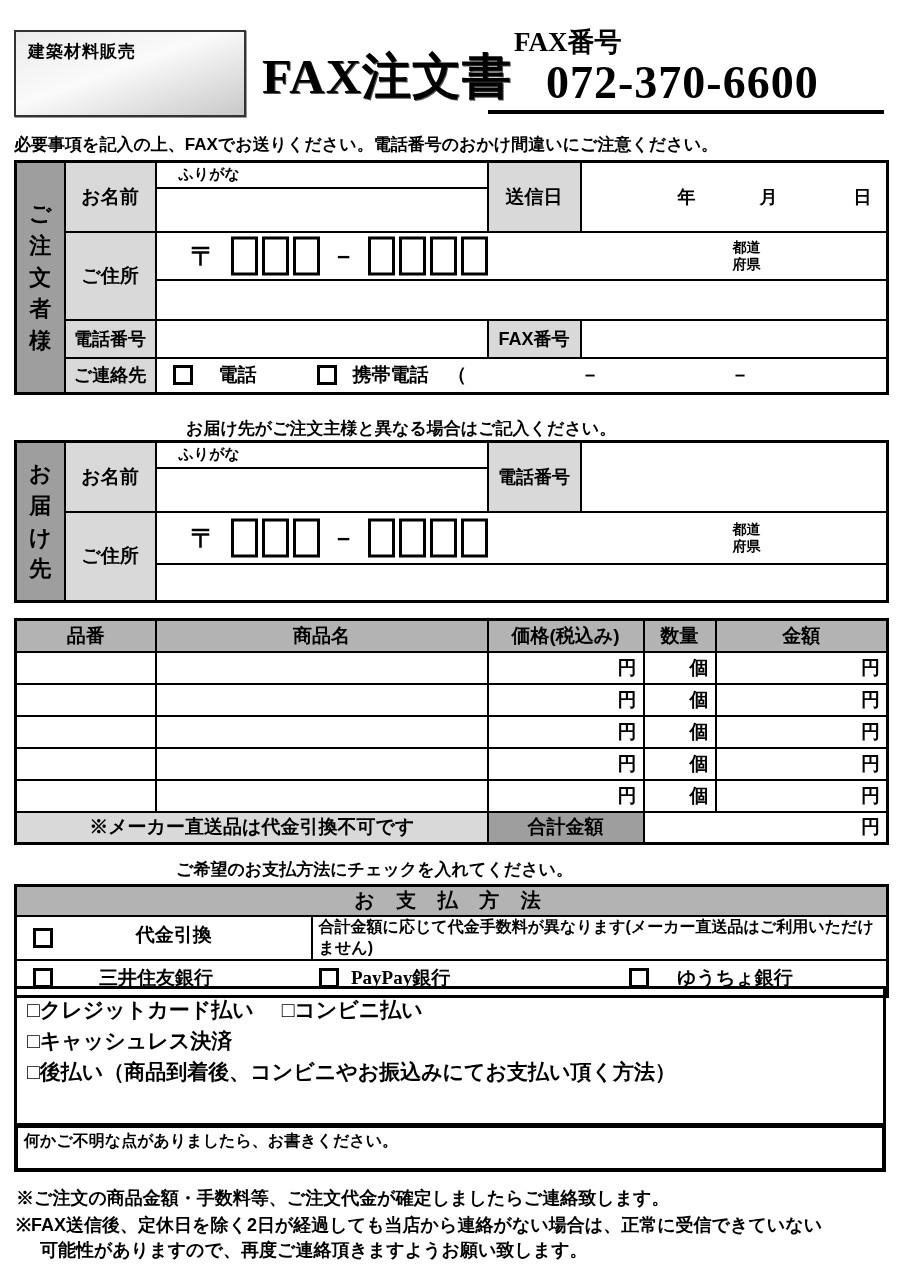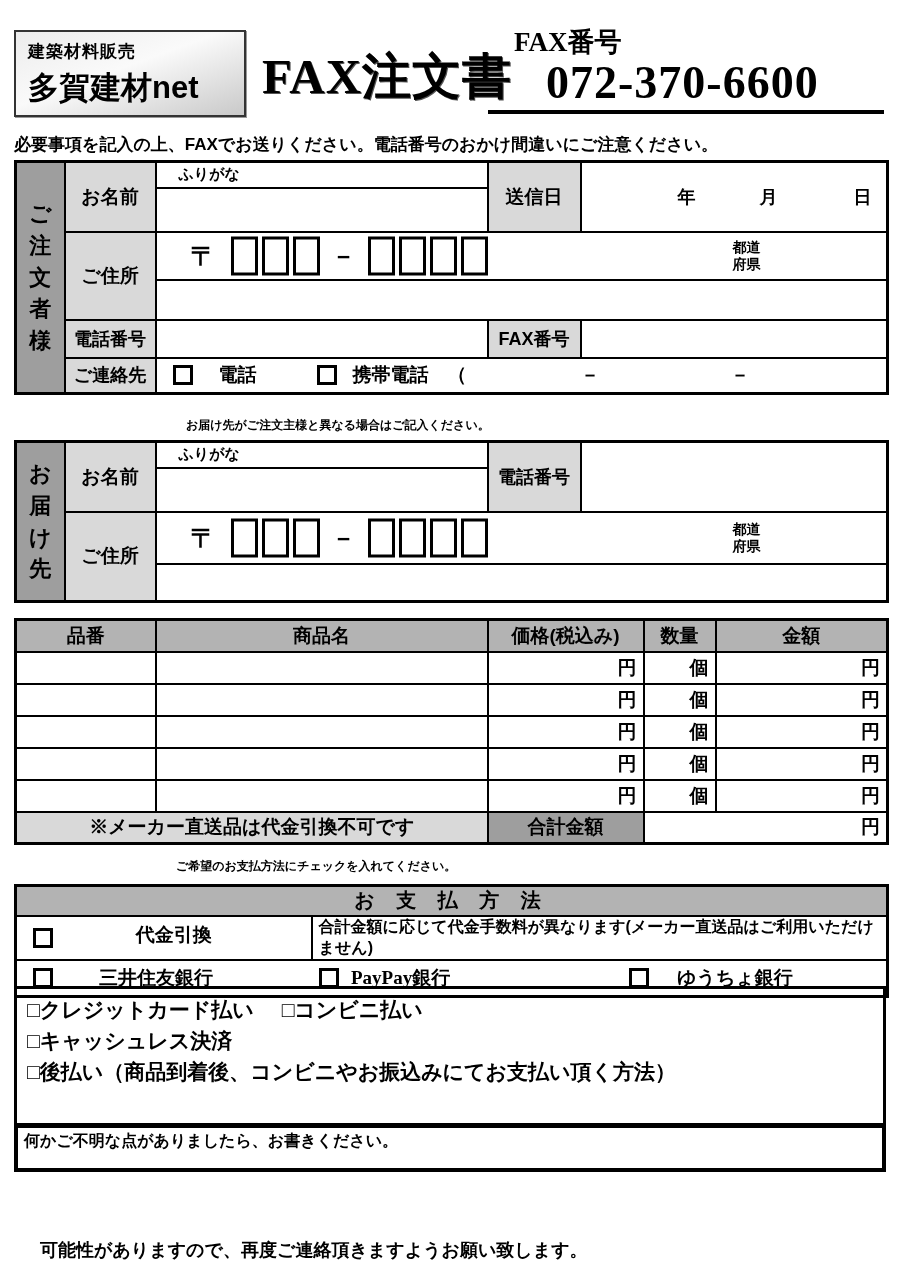--- a/index.html
+++ b/index.html
@@ -31,21 +31,21 @@
   td{border:2px solid #000;padding:0;overflow:hidden;vertical-align:middle;}
   table.frame{border:3px solid #000;}
   .lbl{background:var(--gray-light);font-weight:bold;text-align:center;font-size:19px;}
   .vcell{background:var(--gray-dark);text-align:center;}
   .vtext{display:inline-block;width:24px;word-break:break-all;font-size:22px;font-weight:bold;line-height:1.45;}
   .furi{font-size:15px;font-weight:bold;padding-left:22px;}
   .white{background:#fff;}
 
   .t-orderer{position:absolute;left:14px;top:160px;width:872px;}
   .t-delivery{position:absolute;left:14px;top:440px;width:872px;}
-  .caption{font-size:12px;font-weight:bold;position:absolute;}
+  .caption{font-size:17px;font-weight:bold;position:absolute;}
   .cap-delivery{left:186px;top:417px;}
   .cap-payment{left:176px;top:858px;}
 
   
   .postal-wrap{position:relative;height:100%;}
   .postal-line{position:absolute;left:34px;top:50%;transform:translateY(-50%);display:flex;align-items:center;}
   .postal-mark{font-size:26px;font-weight:bold;margin-right:12px;}
   .pbox{display:inline-block;width:27px;height:39px;border:3px solid #000;background:#fff;margin:0 2px;}
   .pdash{font-size:24px;font-weight:bold;margin:0 10px;}
   .pref{position:absolute;left:560px;top:50%;transform:translateY(-50%);width:60px;
@@ -98,21 +98,20 @@
   .fnote{position:absolute;left:16px;font-size:18px;font-weight:bold;}
   .fn1{top:1186px;} .fn2{top:1212px;} .fn3{top:1238px;left:40px;}
 </style>
 </head>
 <body>
 
 <div class="page">
 
   <div class="logo">
     <div class="logo-top">建築材料販売</div>
-    <div class="logo-main">多賀建材net</div>
   </div>
   <div class="doc-title">FAX注文書</div>
   <div class="fax-block">
     <div class="fax-label">FAX番号</div>
     <div class="fax-number">072-370-6600</div>
   </div>
   <div class="instruction">必要事項を記入の上、FAXでお送りください。電話番号のおかけ間違いにご注意ください。</div>
 
   <table class="frame t-orderer">
     <colgroup>
@@ -342,15 +341,17 @@
       <span>□クレジットカード払い</span><span class="gap"></span><span>□コンビニ払い</span>
     </div>
     <div class="po-line">□キャッシュレス決済</div>
     <div class="po-line">□後払い（商品到着後、コンビニやお振込みにてお支払い頂く方法）</div>
   </div>
 
   <div class="inquiry">
     <span>何かご不明な点がありましたら、お書きください。</span>
   </div>
 
+  <div class="fnote fn1">※ご注文の商品金額・手数料等、ご注文代金が確定しましたらご連絡致します。</div>
+  <div class="fnote fn2">※FAX送信後、定休日を除く2日が経過しても当店から連絡がない場合は、正常に受信できていない</div>
   <div class="fnote fn3">可能性がありますので、再度ご連絡頂きますようお願い致します。</div>
 
 </div>
 
 </body></html>

